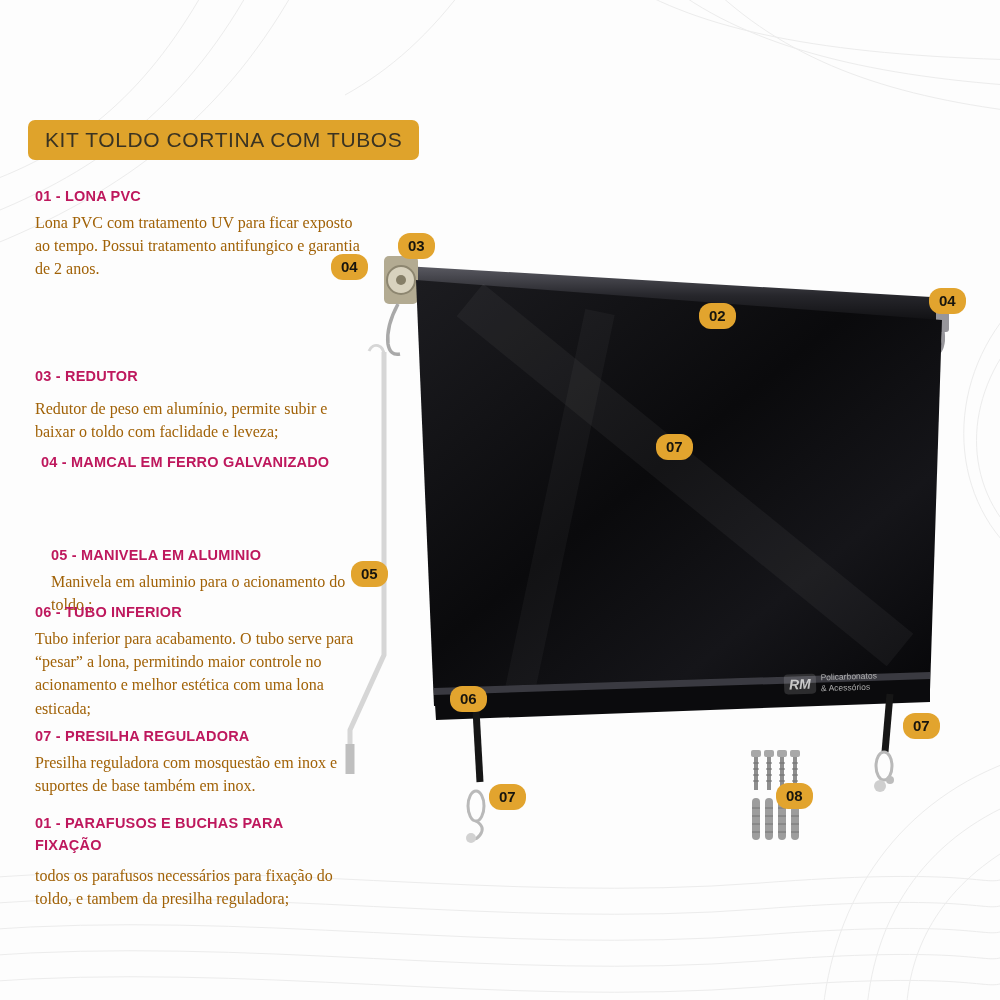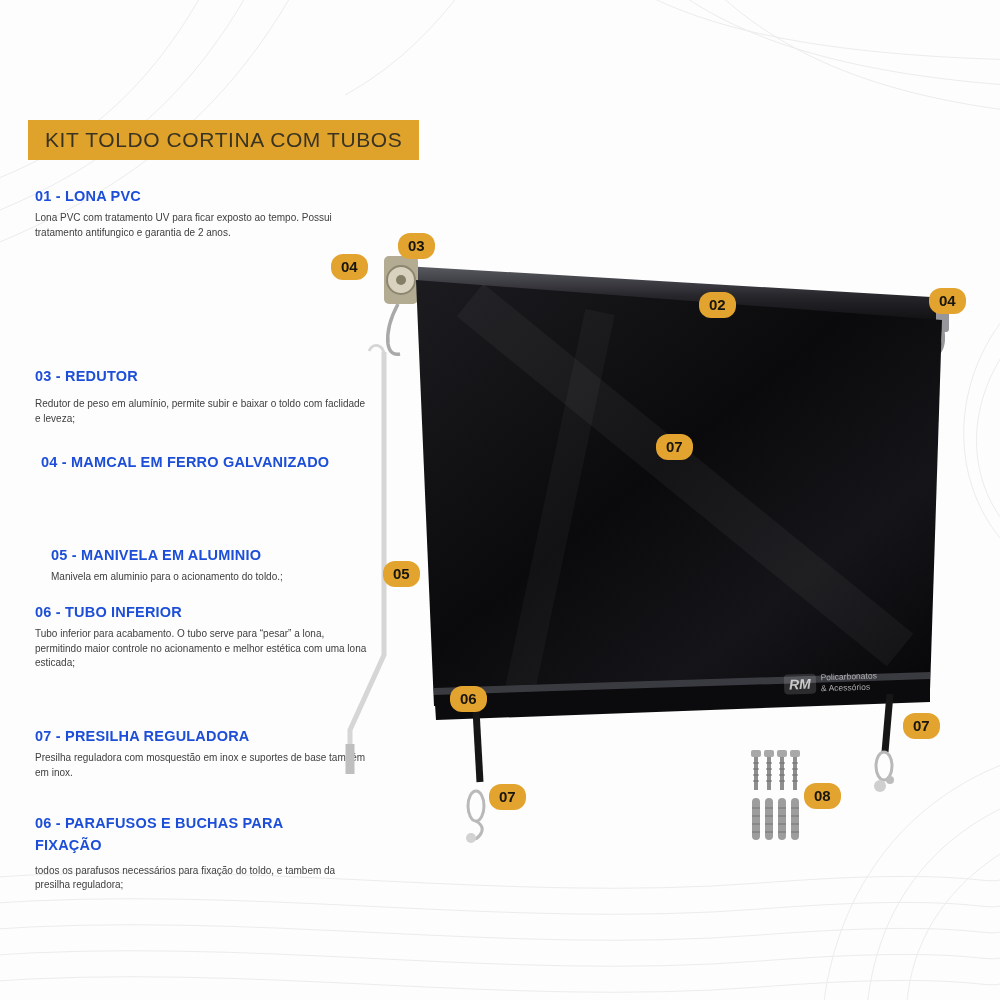--- a/index.html
+++ b/index.html
@@ -6,50 +6,50 @@
   html,body { width:1000px; height:1000px; }
   body { font-family:"Liberation Sans", sans-serif; background:#ffffff; }
   .canvas { position:relative; width:1000px; height:1000px; background:#fdfdfd; overflow:hidden; }
 
   .bg-lines { position:absolute; inset:0; width:1000px; height:1000px; }
 
   .title-badge {
     position:absolute; left:28px; top:120px;
     background:#DFA32B; color:#3a3322;
     font-size:21px; letter-spacing:0.6px;
-    padding:8px 17px; border-radius:0; white-space:nowrap;
+    padding:8px 17px; border-radius:7px; white-space:nowrap;
   }
 
   .spec { position:absolute; left:35px; width:345px; color:#1c1c1c; }
-  .spec h3 { font-size:14.5px; font-weight:bold; color:#1d4ed8; letter-spacing:0.2px; margin-bottom:7px; }
+  .spec h3 { font-size:14.5px; font-weight:bold; color:#be185d; letter-spacing:0.2px; margin-bottom:7px; }
   .spec.gap h3 { margin-bottom:13px; }
-  .spec p { font-size:10px; line-height:1.45; color:#404040; max-width:334px; }
+  .spec p { font-size:16px; line-height:1.45; color:#a16207; max-width:334px;font-family:Liberation Serif, serif; }
   .spec.indent { padding-left:6px; }
   .spec.narrow h3 { max-width:260px; line-height:1.5; }
 
   .s0 { top:188px; } .s1 { top:281px; } .s2 { top:368px; } .s3 { top:454px; }
   .s4 { top:547px;margin-left:16px; } .s5 { top:604px; } .s6 { top:728px; } .s7 { top:813px; }
 
   .diagram { position:absolute; inset:0; width:1000px; height:1000px; }
 
   .badge {
     position:absolute; background:#E2A42E; color:#17150e;
     font-weight:bold; font-size:15px; padding:4px 10px;
     border-radius:12px; line-height:1.2;
   }
   .b0 { left:398px; top:233px; } 
   .b1 { left:331px; top:254px; } 
-  .b2 { left:699px; top:292px; } 
+  .b2 { left:699px; top:303px; } 
   .b3 { left:929px; top:288px; } 
   .b4 { left:656px; top:434px; } 
-  .b5 { left:351px; top:561px;margin-left:32px; } 
+  .b5 { left:351px; top:561px; } 
   .b6 { left:450px; top:686px; } 
   .b7 { left:489px; top:784px; } 
   .b8 { left:903px; top:713px; } 
-  .b9 { left:804px; top:783px; } 
+  .b9 { left:776px; top:783px; } 
 
   .watermark {
     position:absolute; left:784px; top:672px;
     display:flex; align-items:center; gap:5px;
     transform:rotate(-2deg); opacity:0.85;
   }
   .wm-logo {
     font-size:14px; font-weight:bold; font-style:italic;
     color:#e6e6e6; background:rgba(255,255,255,0.16);
     padding:2px 5px; border-radius:4px;
@@ -103,21 +103,21 @@
   </section>
   <section class="spec s5">
     <h3>06 - TUBO INFERIOR</h3>
     <p>Tubo inferior para acabamento. O tubo serve para “pesar” a lona, permitindo maior controle no acionamento e melhor estética com uma lona esticada;</p>
   </section>
   <section class="spec s6">
     <h3>07 - PRESILHA REGULADORA</h3>
     <p>Presilha reguladora com mosquestão em inox e suportes de base também em inox.</p>
   </section>
   <section class="spec s7 narrow">
-    <h3>06 - PARAFUSOS E BUCHAS PARA FIXAÇÃO</h3>
+    <h3>01 - PARAFUSOS E BUCHAS PARA FIXAÇÃO</h3>
     <p>todos os parafusos necessários para fixação do toldo, e tambem da presilha reguladora;</p>
   </section>
 
   <svg class="diagram" viewBox="0 0 1000 1000">
     <defs>
       <linearGradient id="tarpGrad" x1="0" y1="0" x2="1" y2="1">
         <stop offset="0" stop-color="#1c1c20"></stop>
         <stop offset="0.45" stop-color="#0a0a0c"></stop>
         <stop offset="0.72" stop-color="#151519"></stop>
         <stop offset="1" stop-color="#050507"></stop>

